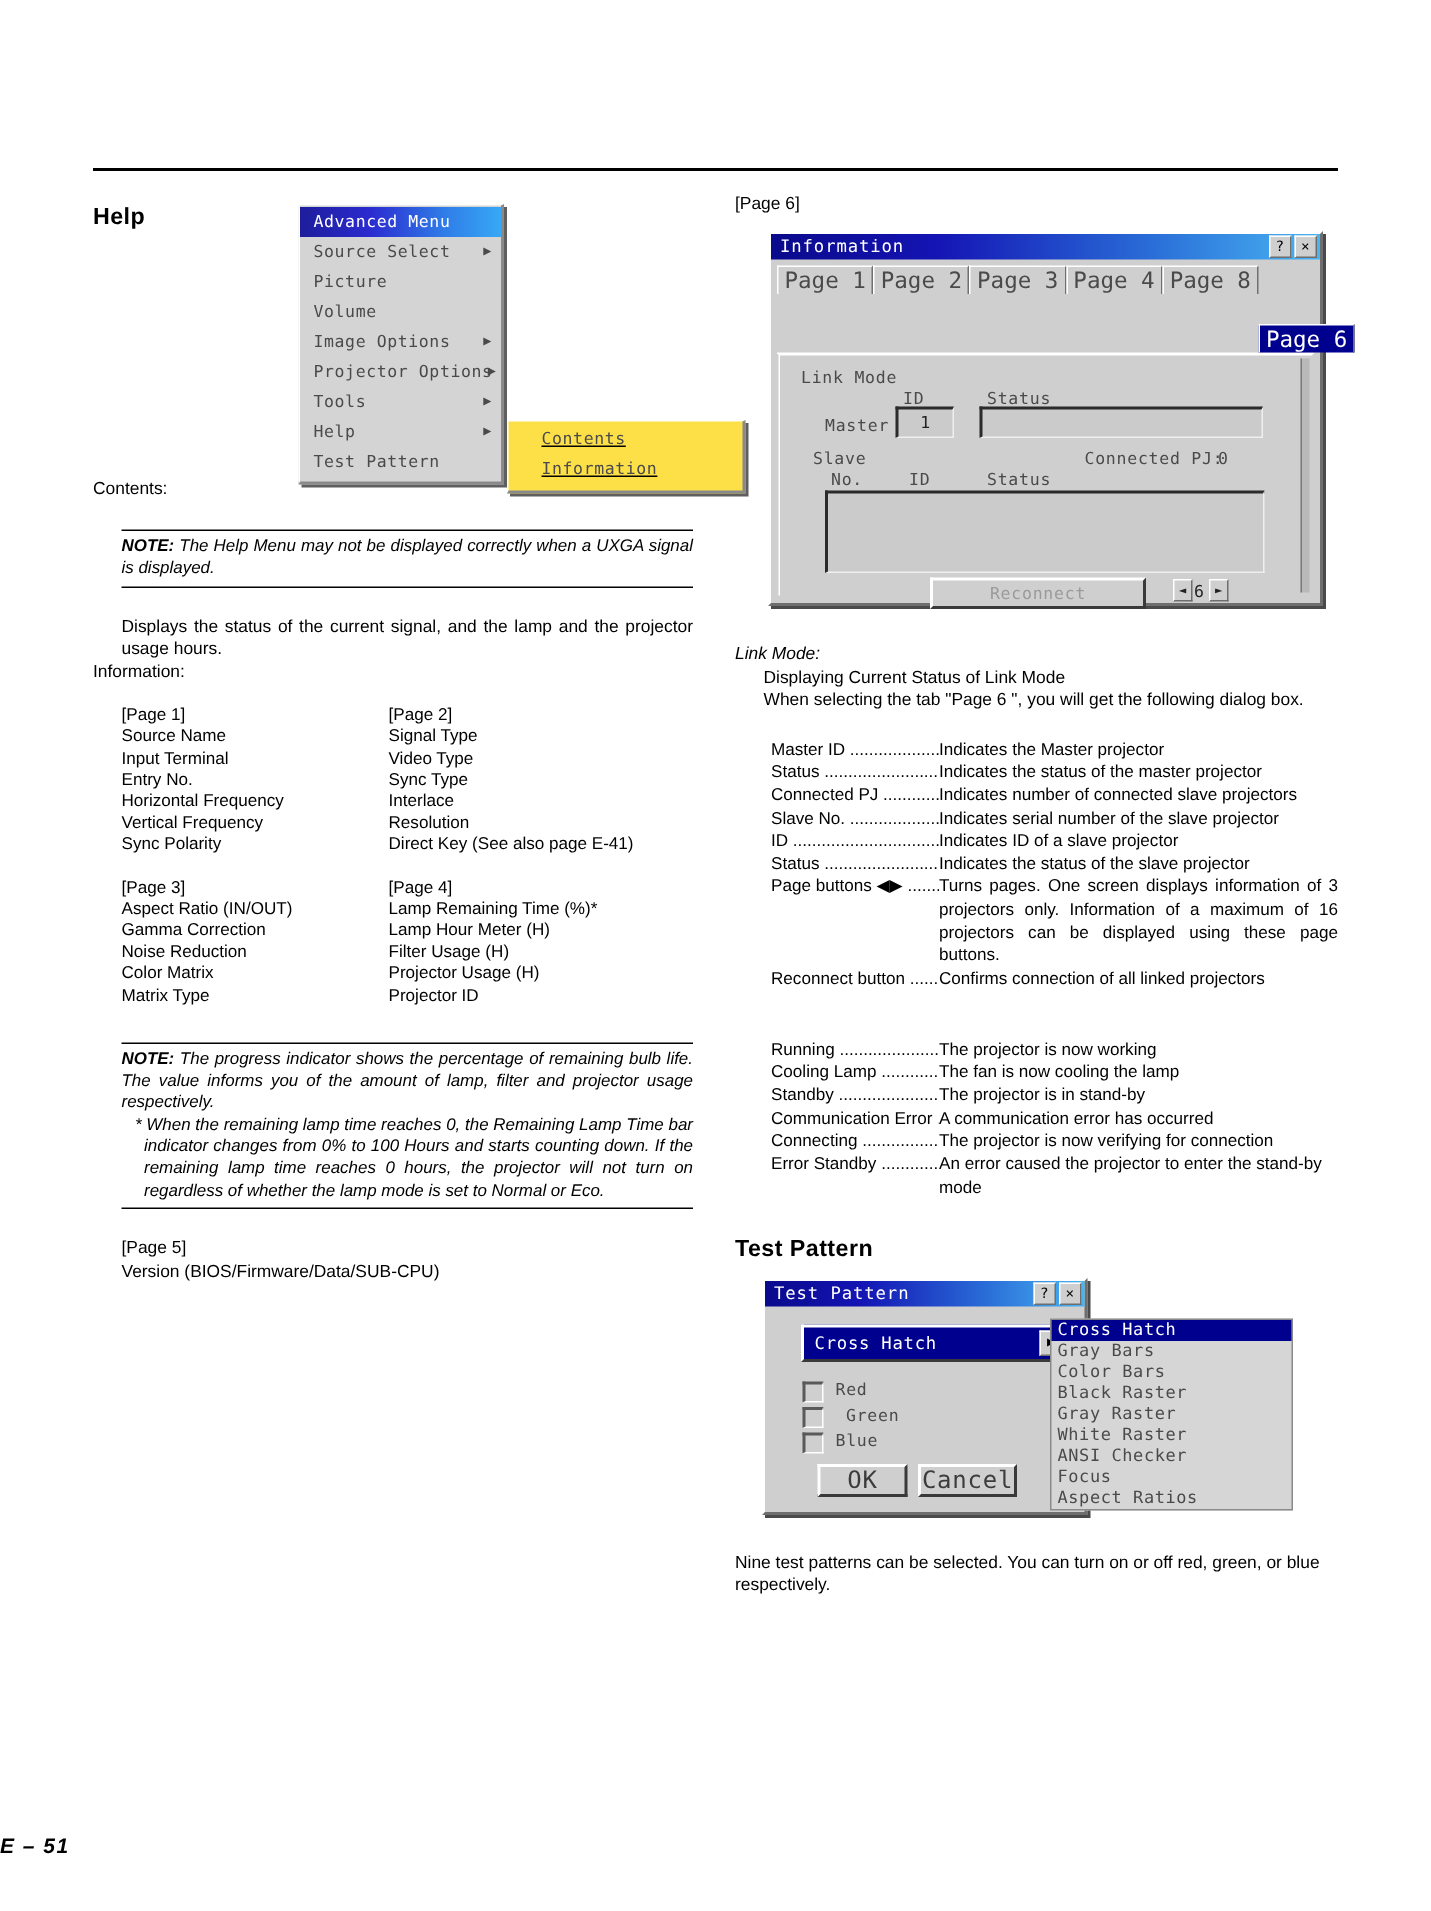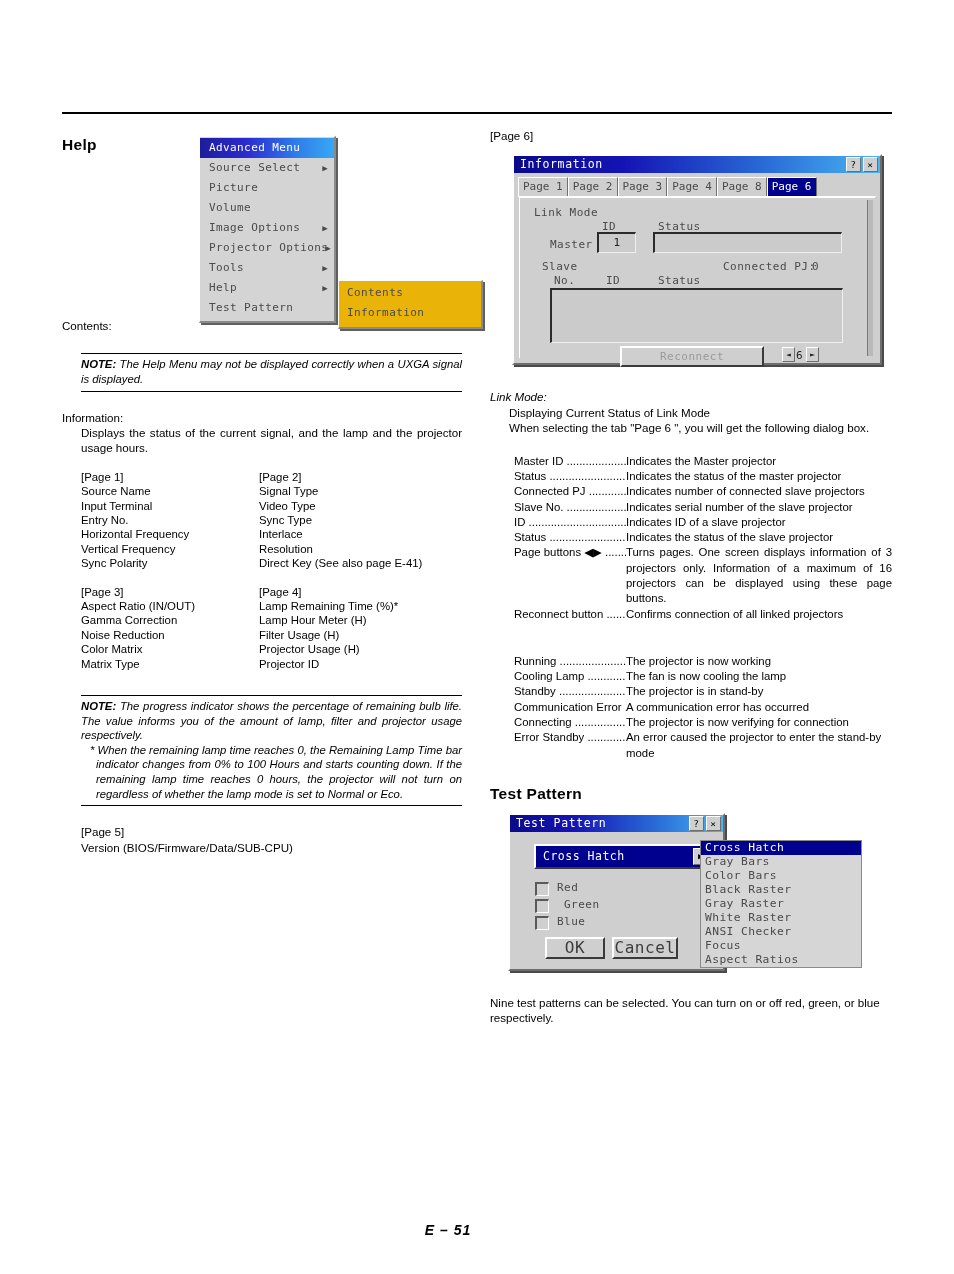--- a/index.html
+++ b/index.html
@@ -51,44 +51,44 @@
   .menu-wrap{position:absolute;left:74px;top:8px;}
   .menu{position:absolute;left:63px;top:0;width:134px;
         background:#d4d4d4;border-left:1px solid #fff;border-top:1px solid #fff;
         border-right:2px solid #8a8a8a;border-bottom:2px solid #8a8a8a;
         box-shadow:2px 2px 0 #5f5f5f;padding:1px 0 3px 0;}
   .menu-item{position:relative;height:20px;line-height:20px;font-size:11px;
              color:#4a4a4a;padding-left:9px;letter-spacing:.4px;white-space:nowrap;}
   .menu-item.sel{background:linear-gradient(to right,#1d1d9c 0%,#2b2bd0 35%,#2f7de8 72%,#37a8f5 100%);color:#fff;}
   .menu-item .arr{position:absolute;right:6px;top:0;font-size:9px;color:#4a4a4a;}
   .submenu{position:absolute;left:202px;top:144px;width:142px;
-        background:#eab308;border-left:1px solid #fff;border-top:1px solid #fff;
+        background:#fde047;border-left:1px solid #fff;border-top:1px solid #fff;
         border-right:2px solid #8a8a8a;border-bottom:2px solid #8a8a8a;
-        box-shadow:2px 2px 0 #5f5f5f;padding:2px 0 4px 0;}
+        box-shadow:2px 2px 0 #5f5f5f;padding:2px 0 4px 14px;text-decoration:underline;}
   .submenu .menu-item{padding-left:8px;}
 
   
   .dlg{position:relative;background:#cfcfcf;
        border-left:2px solid #fff;border-top:2px solid #fff;
        border-right:2px solid #6e6e6e;border-bottom:2px solid #6e6e6e;
        box-shadow:2px 2px 0 #4a4a4a;}
   .dlg-title{height:17px;line-height:17px;
        background:linear-gradient(to right,#0a0a8c 0%,#1414b4 30%,#2a6fd8 70%,#49b5f2 100%);
        color:#fff;font-size:11.5px;padding-left:6px;letter-spacing:.6px;
        display:flex;align-items:center;}
   .dlg-title .t{flex:1;}
   .tbtn{width:13px;height:13px;margin-right:2px;background:#cfcfcf;color:#000;
         font-size:9.5px;line-height:13px;text-align:center;
         border-left:1px solid #fff;border-top:1px solid #fff;
         border-right:1px solid #6e6e6e;border-bottom:1px solid #6e6e6e;}
   .tabs{display:flex;padding:4px 0 0 4px;}
-  .tab{height:18px;line-height:18px;font-size:11px;color:#4a4a4a;padding:0 4px;
+  .tab{height:18px;line-height:18px;font-size:15px;color:#4a4a4a;padding:0 4px;
        background:#cfcfcf;border-left:1px solid #fff;border-top:1px solid #fff;
        border-right:1px solid #707070;white-space:nowrap;}
-  .tab.active{background:#00008f;color:#fff;}
+  .tab.active{background:#00008f;color:#fff;margin-top:39px;}
   .tabs-line{height:1px;background:#fff;margin:0 4px;}
   .dlg-body{position:relative;margin:0 5px 5px 5px;height:160px;
             border-left:1px solid #fff;border-top:1px solid #fff;}
   .osdtxt{position:absolute;font-size:11px;color:#4a4a4a;letter-spacing:.5px;white-space:nowrap;}
   .sunk{position:absolute;background:#cbcbcb;
         border-left:2px solid #2b2b2b;border-top:2px solid #2b2b2b;
         border-right:1px solid #efefef;border-bottom:1px solid #efefef;}
   .btn{position:absolute;background:#cfcfcf;color:#9a9a9a;font-size:11px;
        text-align:center;letter-spacing:.5px;
        border-left:2px solid #fff;border-top:2px solid #fff;
@@ -117,21 +117,21 @@
        border-right:1px solid #8a8a8a;border-bottom:1px solid #8a8a8a;}
   .tp-list .li{height:14px;line-height:14px;font-size:11.3px;color:#4a4a4a;
                padding-left:4px;letter-spacing:.4px;white-space:nowrap;}
   .tp-list .li.sel{background:#00008f;color:#fff;}
   .tp-btn{position:absolute;background:#cfcfcf;color:#3c3c3c;font-size:16px;
        text-align:center;letter-spacing:.5px;
        border-left:2px solid #fff;border-top:2px solid #fff;
        border-right:2px solid #3a3a3a;border-bottom:2px solid #3a3a3a;}
 
   
-  .footer{position:absolute;left:0;top:1222px;width:896px;text-align:center;
+  .footer{position:absolute;left:0;top:1222px;width:896px;
           font-size:14px;font-weight:bold;font-style:italic;letter-spacing:1px;}
 </style>
 </head>
 <body>
 
 <div class="page">
 
   <div class="top-rule"></div>
 
   <div class="col-left">
@@ -189,22 +189,22 @@
     <div class="body-t">Contents:</div>
 
     <div class="gap14"></div>
 
     <div class="note indent" style="margin-left:19px;width:381px;">
       <p><b>NOTE:</b><span> The Help Menu may not be displayed correctly when a UXGA signal is displayed.</span></p>
     </div>
 
     <div class="gap18"></div>
 
+    <div class="body-t just indent">Displays the status of the current signal, and the lamp and the projector usage hours.</div>
     <div class="body-t">Information:</div>
-    <div class="body-t just indent">Displays the status of the current signal, and the lamp and the projector usage hours.</div>
 
     <div class="gap14"></div>
 
     <div class="pagecols">
       <div>
         <div>[Page 1]</div>
         <div>Source Name</div>
         <div>Input Terminal</div>
         <div>Entry No.</div>
         <div>Horizontal Frequency</div>

